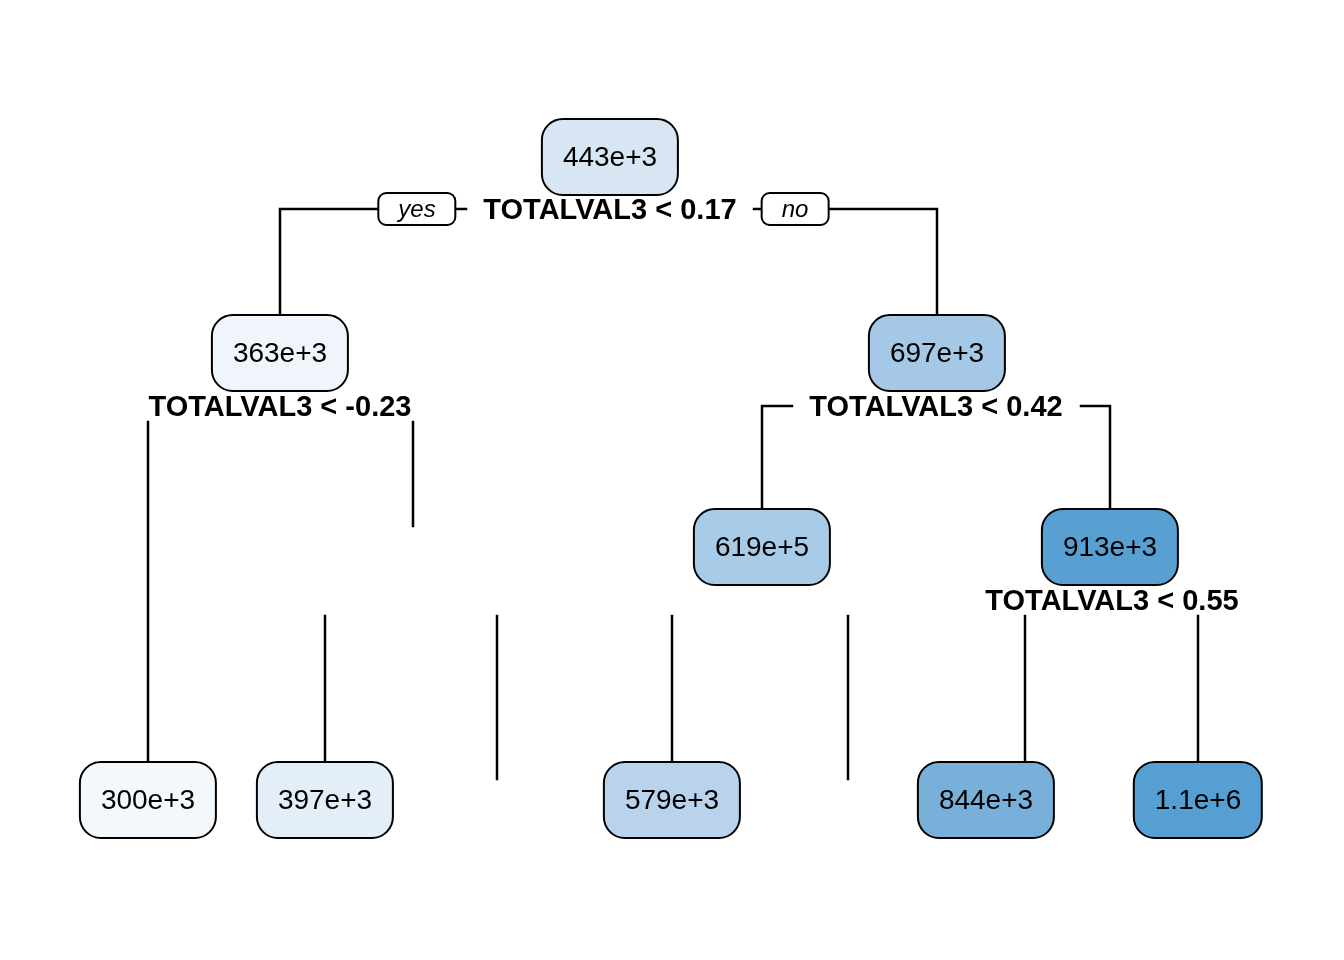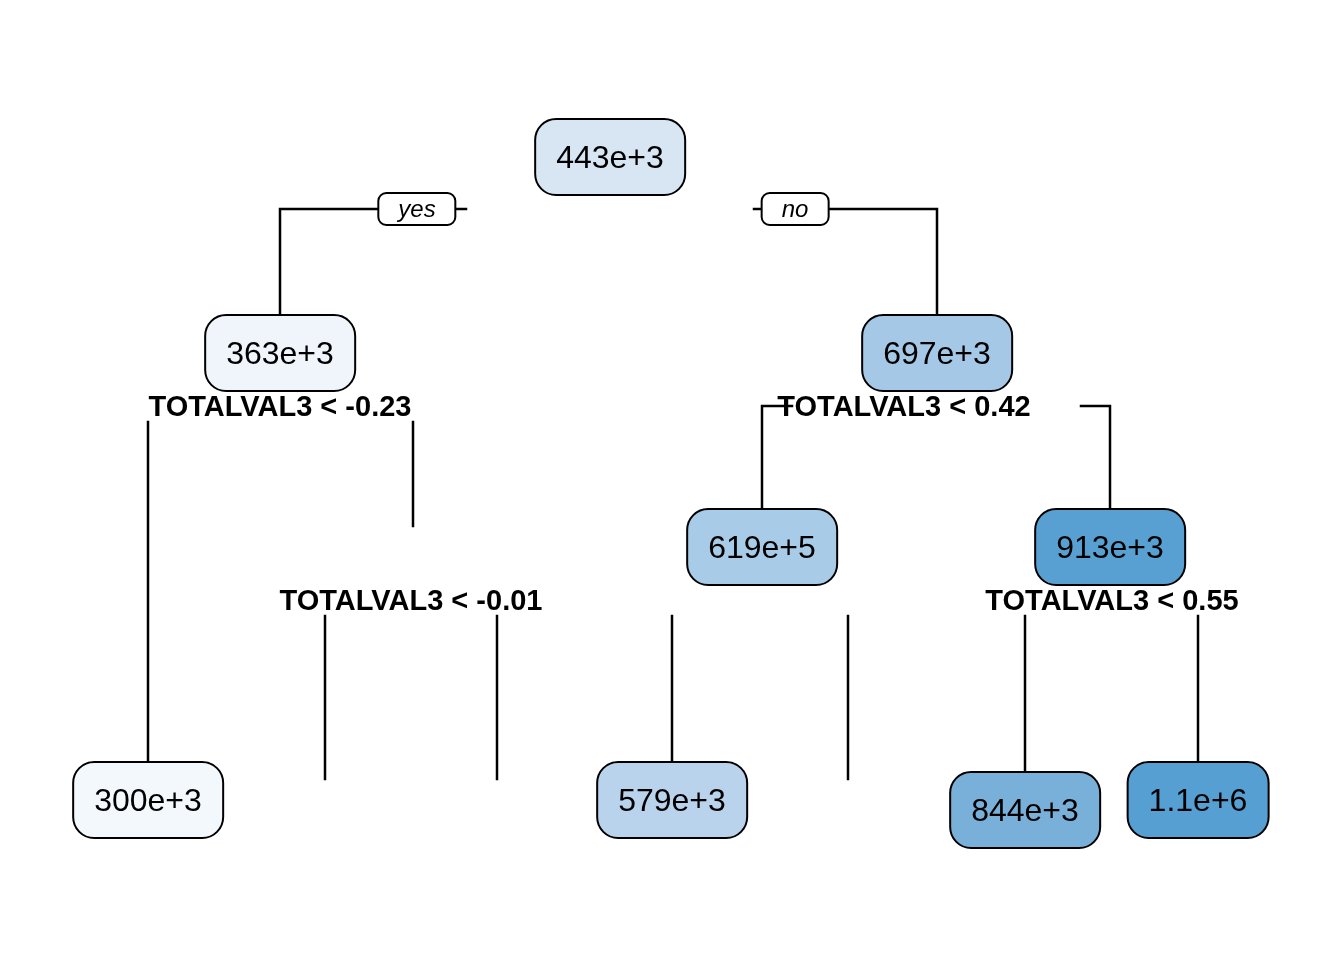--- a/index.html
+++ b/index.html
@@ -11,21 +11,21 @@
     overflow:hidden;
   }
   svg.edges{position:absolute;left:0;top:0;z-index:1;}
   .node{
     position:absolute;
     transform:translate(-50%,-50%);
     z-index:3;
     border:2.5px solid #000000;
     border-radius:22px;
     padding:21px 20px;
-    font-size:32px;
+    font-size:28px;
     line-height:32px;
     color:#000000;
     white-space:nowrap;
     background:#ffffff;
     text-align:center;
   }
   .split{
     position:absolute;
     transform:translate(-50%,-50%);
     z-index:2;
@@ -72,32 +72,33 @@
     <path d="M 792 406 L 762 406 L 762 526"></path>
     <path d="M 1081 406 L 1110 406 L 1110 526"></path>
 
     <path d="M 672 616 L 672 779"></path>
     <path d="M 848 616 L 848 779"></path>
 
     <path d="M 1025 616 L 1025 779"></path>
     <path d="M 1198 616 L 1198 779"></path>
   </svg>
 
+  <div class="split" style="left:610px;top:209px">TOTALVAL3 &lt; 0.17</div>
   <div class="split" style="left:280px;top:406px">TOTALVAL3 &lt; -0.23</div>
-  <div class="split" style="left:904px;top:406px">TOTALVAL3 &lt; 0.42</div>
-  <div class="split" style="left:411px;top:600px">TOTALVAL3 &lt; -0.01</div>
+  <div class="split" style="left:936px;top:406px">TOTALVAL3 &lt; 0.42</div>
   <div class="split" style="left:1112px;top:600px">TOTALVAL3 &lt; 0.55</div>
 
   <div class="branch-tag" style="left:417px;top:209px">yes</div>
   <div class="branch-tag" style="left:795px;top:209px">no</div>
 
   <div class="node" style="left: 610px; top: 157px; background-color: rgb(216, 230, 244);">443e+3</div>
   <div class="node" style="left: 280px; top: 353px; background-color: rgb(239, 245, 251);">363e+3</div>
   <div class="node" style="left: 937px; top: 353px; background-color: rgb(164, 200, 230);">697e+3</div>
   <div class="node" style="left: 762px; top: 547px; background-color: rgb(168, 203, 232);">619e+5</div>
   <div class="node" style="left: 1110px; top: 547px; background-color: rgb(89, 160, 210);">913e+3</div>
 
   <div class="node" style="left: 148px; top: 800px; background-color: rgb(242, 248, 252);">300e+3</div>
+  <div class="node" style="left: 325px; top: 800px; background-color: rgb(228, 238, 248);">397e+3</div>
   <div class="node" style="left: 672px; top: 800px; background-color: rgb(185, 211, 236);">579e+3</div>
-  <div class="node" style="left: 1025px; top: 800px; background-color: rgb(121, 176, 217); margin-top: 10px;">844e+3</div>
+  <div class="node" style="left: 986px; top: 800px; background-color: rgb(121, 176, 217);">844e+3</div>
   <div class="node" style="left: 1198px; top: 800px; background-color: rgb(85, 159, 210);">1.1e+6</div>
 
 </div>
 
 </body></html>

